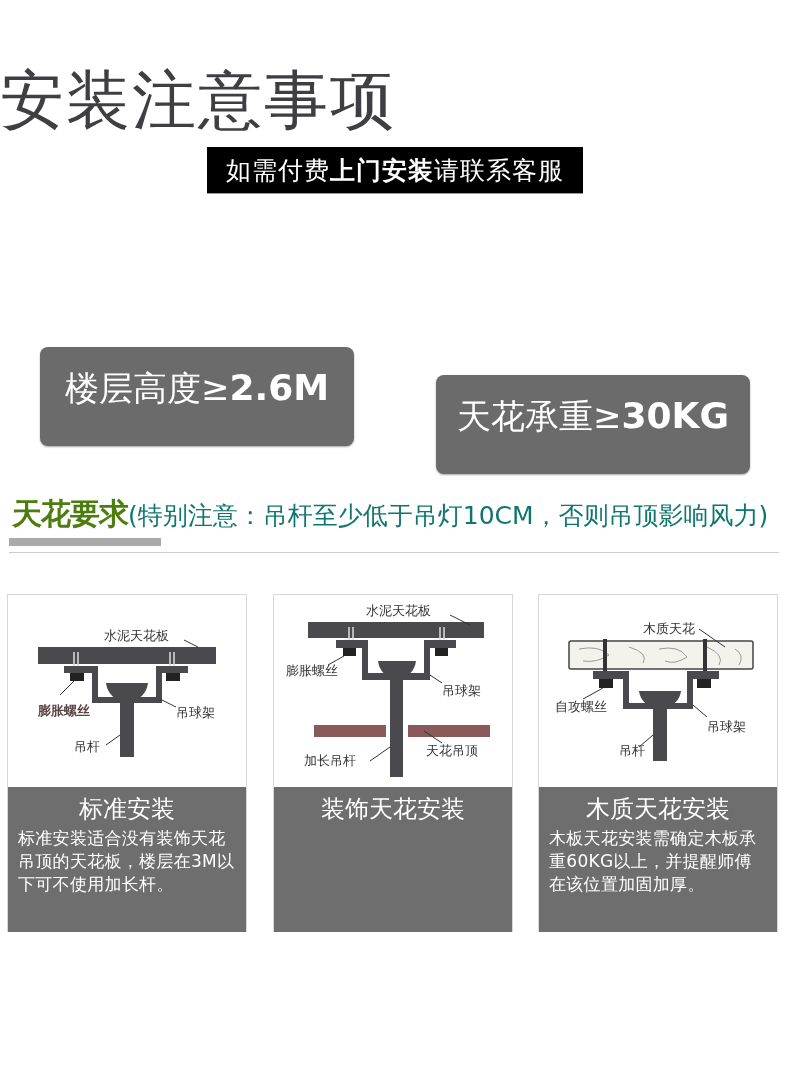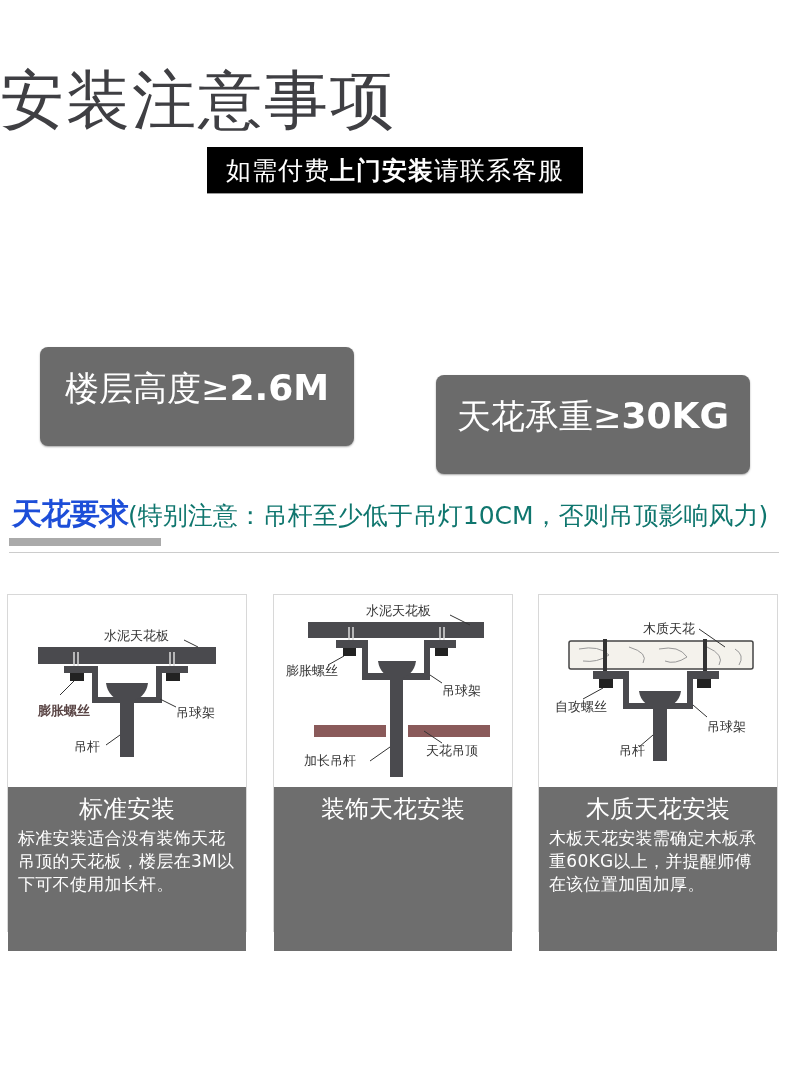--- a/index.html
+++ b/index.html
@@ -19,32 +19,32 @@
 
   .pill {
     position: absolute; top: 347px; height: 99px; background: #6b6b6b; border-radius: 8px;
     color: #ffffff; font-size: 34px; line-height: 81px; text-align: center; box-shadow: 0 1px 2px rgba(0,0,0,0.35);
   }
   .pill .num { font-weight: bold; font-size: 36px; }
   .pill-left { left: 40px; width: 314px; }
   .pill-right { left: 436px; width: 314px; margin-top: 28px; }
 
   .req-header { position: absolute; left: 12px; top: 494px; white-space: nowrap; }
-  .req-title { font-size: 30px; color: #1d4ed8; font-weight: bold; letter-spacing: -1px; }
+  .req-title { font-size: 30px; color: #4d7c0f; font-weight: bold; letter-spacing: -1px; }
   .req-note { font-size: 25px; color: #0f766e; }
   .req-underline { position: absolute; left: 9px; top: 538px; width: 152px; height: 8px; background: #aaaaaa; }
   .req-rule { position: absolute; left: 9px; top: 552px; width: 770px; height: 1px; background: #cccccc; }
 
   .card { position: absolute; top: 594px; width: 240px; height: 338px; border: 1px solid #d8d8d8; background: #fff; padding-left: 40px; }
   .card1 { left: 7px; }
   .card2 { left: 273px; }
   .card3 { left: 538px; }
   .diagram { position: absolute; left: 0; top: 0; width: 238px; height: 192px; }
   .card-text {
-    position: absolute; left: 0; top: 192px; width: 238px; height: 164px; background: #6e6e6e; color: #fff;
+    position: absolute; left: 0; top: 192px; width: 238px; height: 145px; background: #6e6e6e; color: #fff;
     padding: 6px 10px 0 10px;
   }
   .card-title { font-size: 24px; text-align: center; line-height: 32px; margin-bottom: 2px; }
   .card-desc { font-size: 17px; line-height: 23px; letter-spacing: 0.3px; }
   svg text { font-family: "DejaVu Sans", sans-serif; }
 </style>
 </head>
 <body>
 
 <div class="title">安装注意事项</div>

